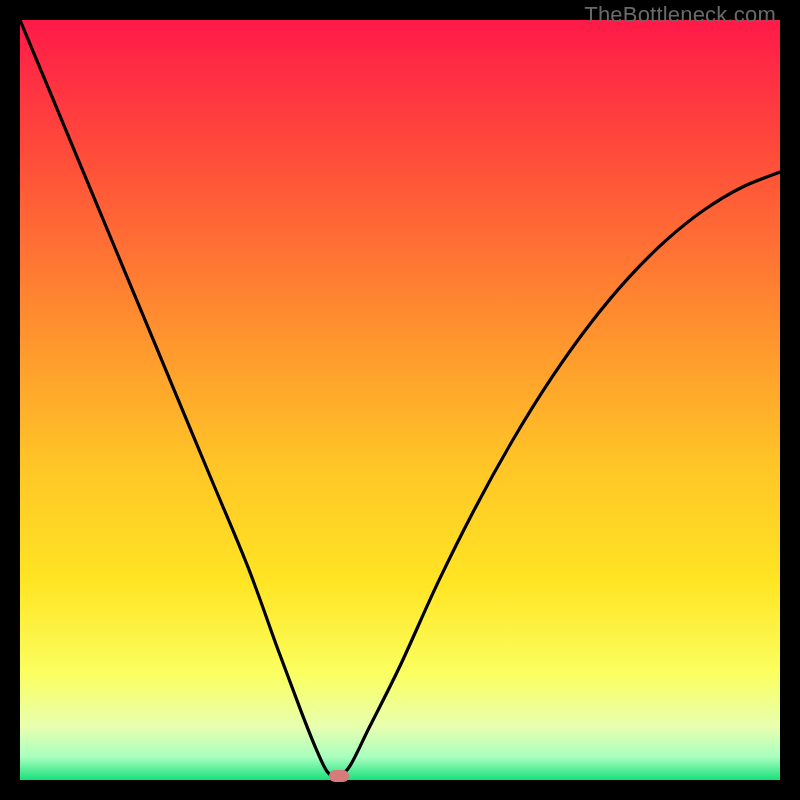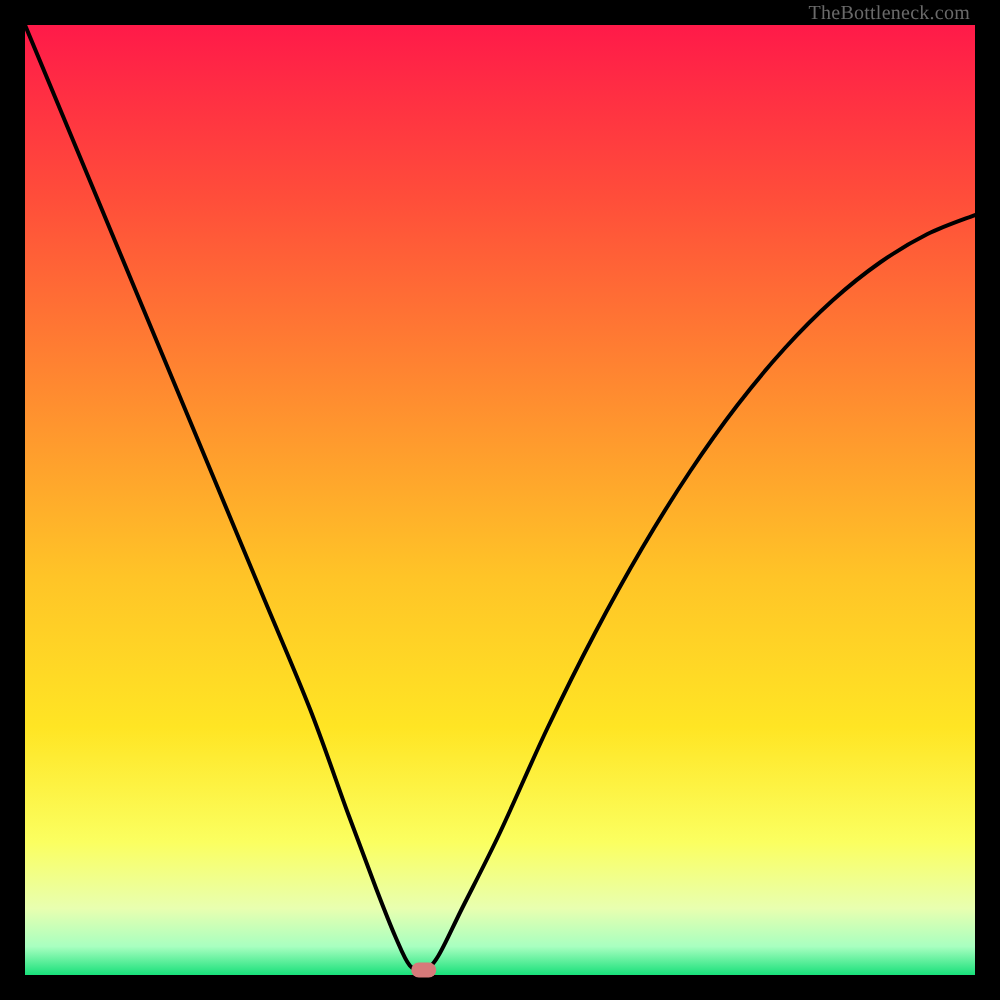--- a/index.html
+++ b/index.html
@@ -23,25 +23,24 @@
     position: absolute;
     left: 0;
     top: 0;
     width: 760px;
     height: 760px;
   }
   .watermark {
     position: absolute;
     top: 2px;
     right: 24px;
-    font-size: 16px;
+    font-size: 22px;
     font-weight: 500;
     color: #6a6a6a;
     letter-spacing: 0.2px;
-    font-family: Liberation Serif, serif;
   }
   .marker {
     position: absolute;
     width: 20px;
     height: 12px;
     border-radius: 6px;
     background: #d77a7a;
     transform: translate(-50%, -50%);
   }
   svg.curve {

